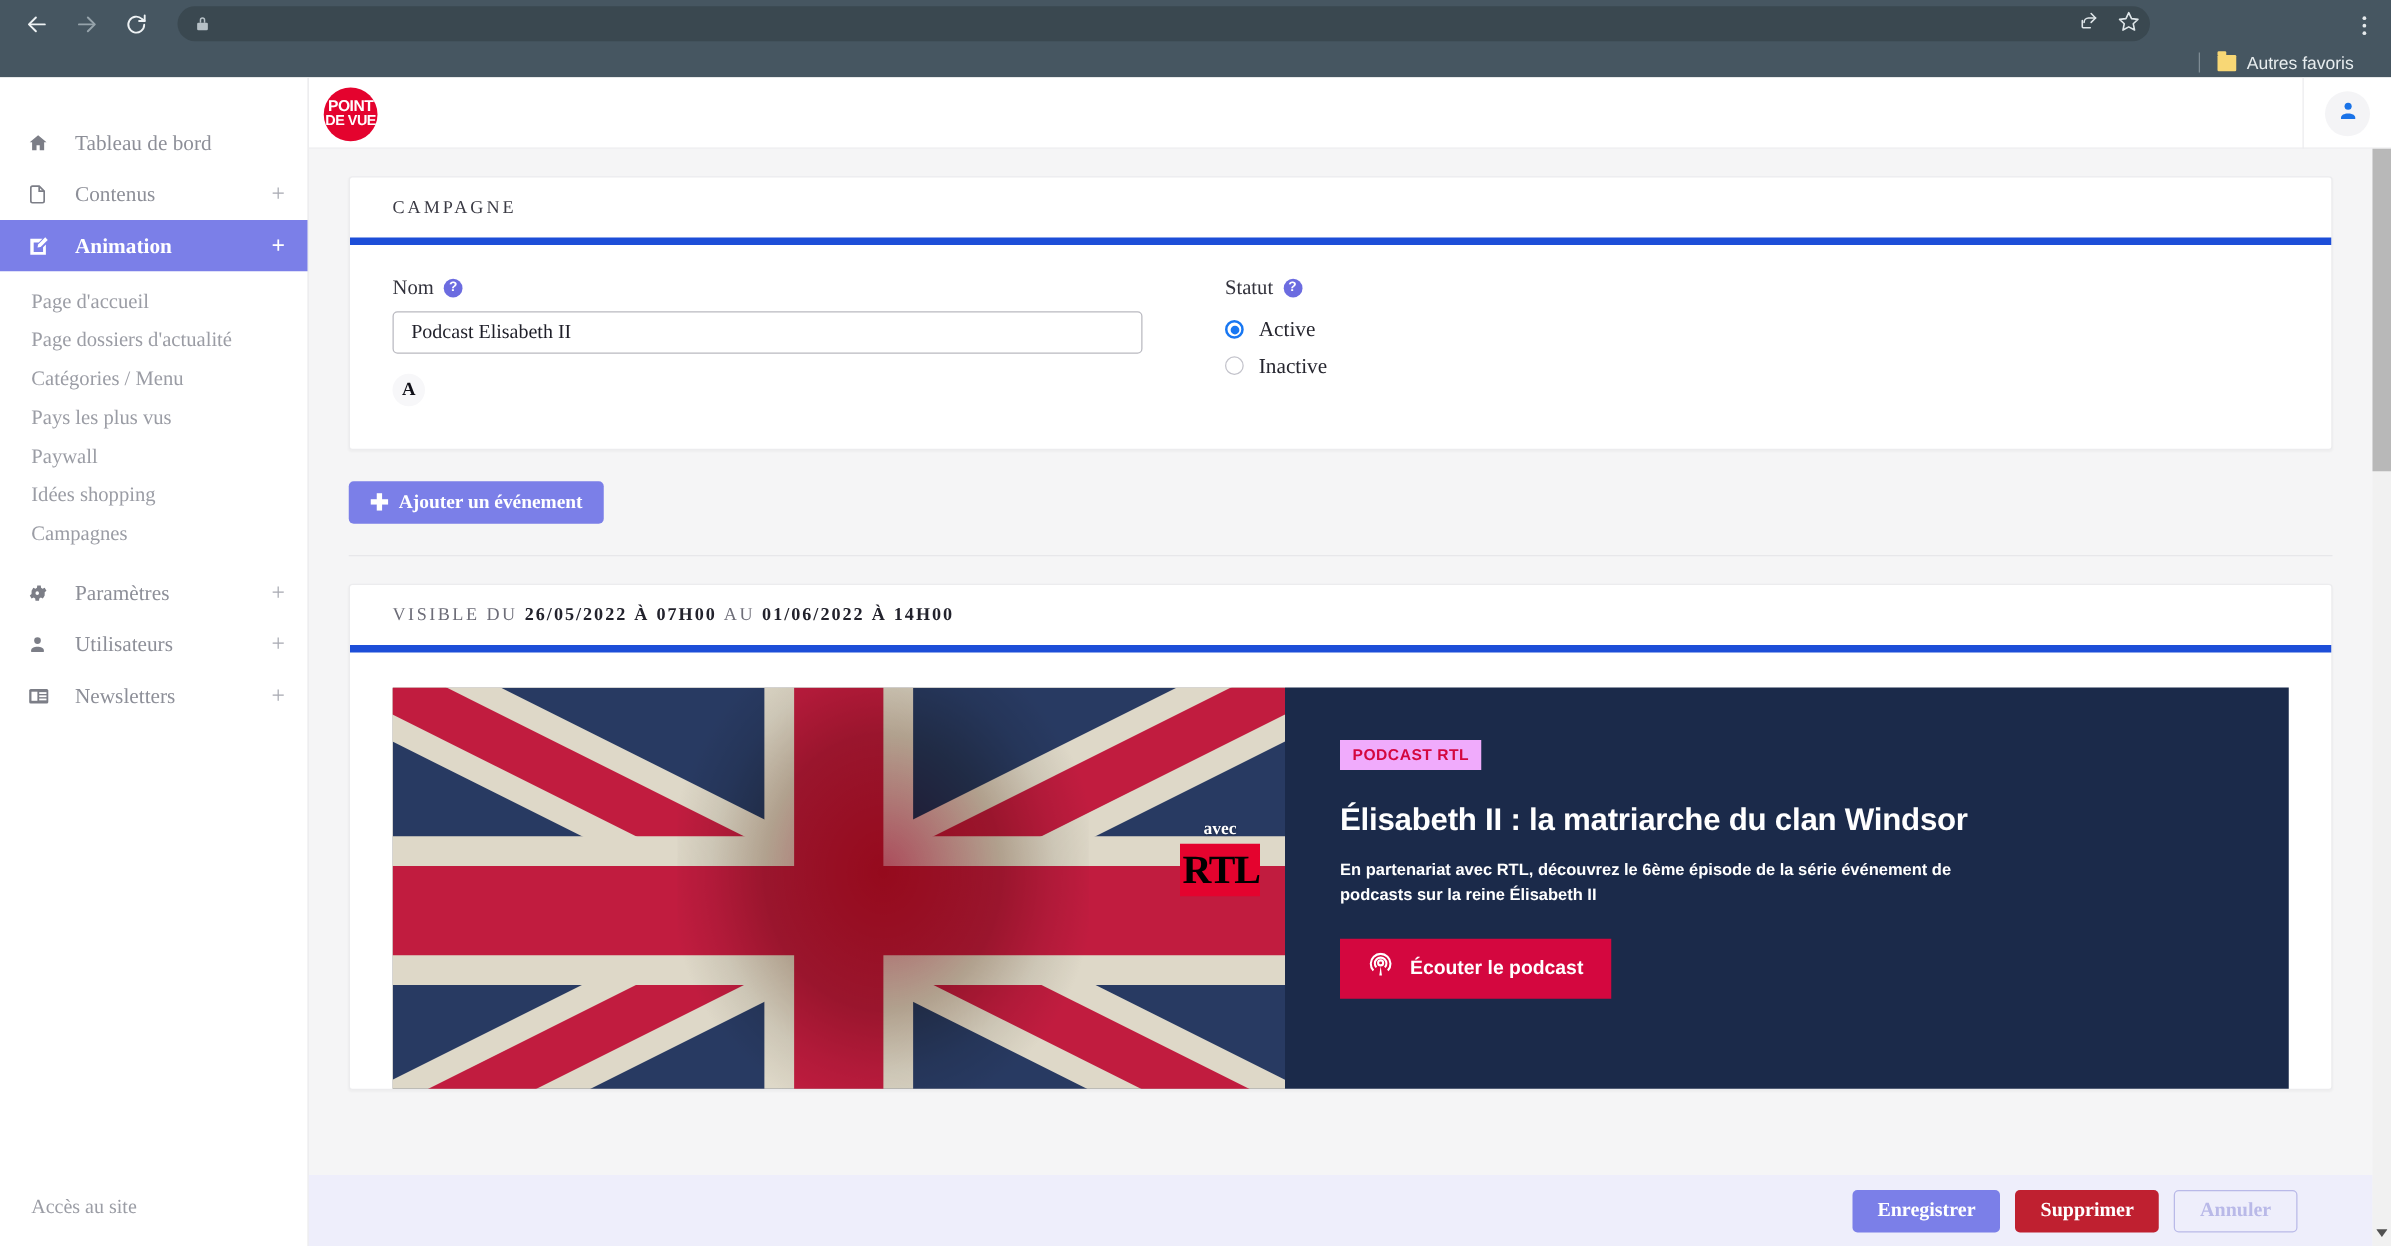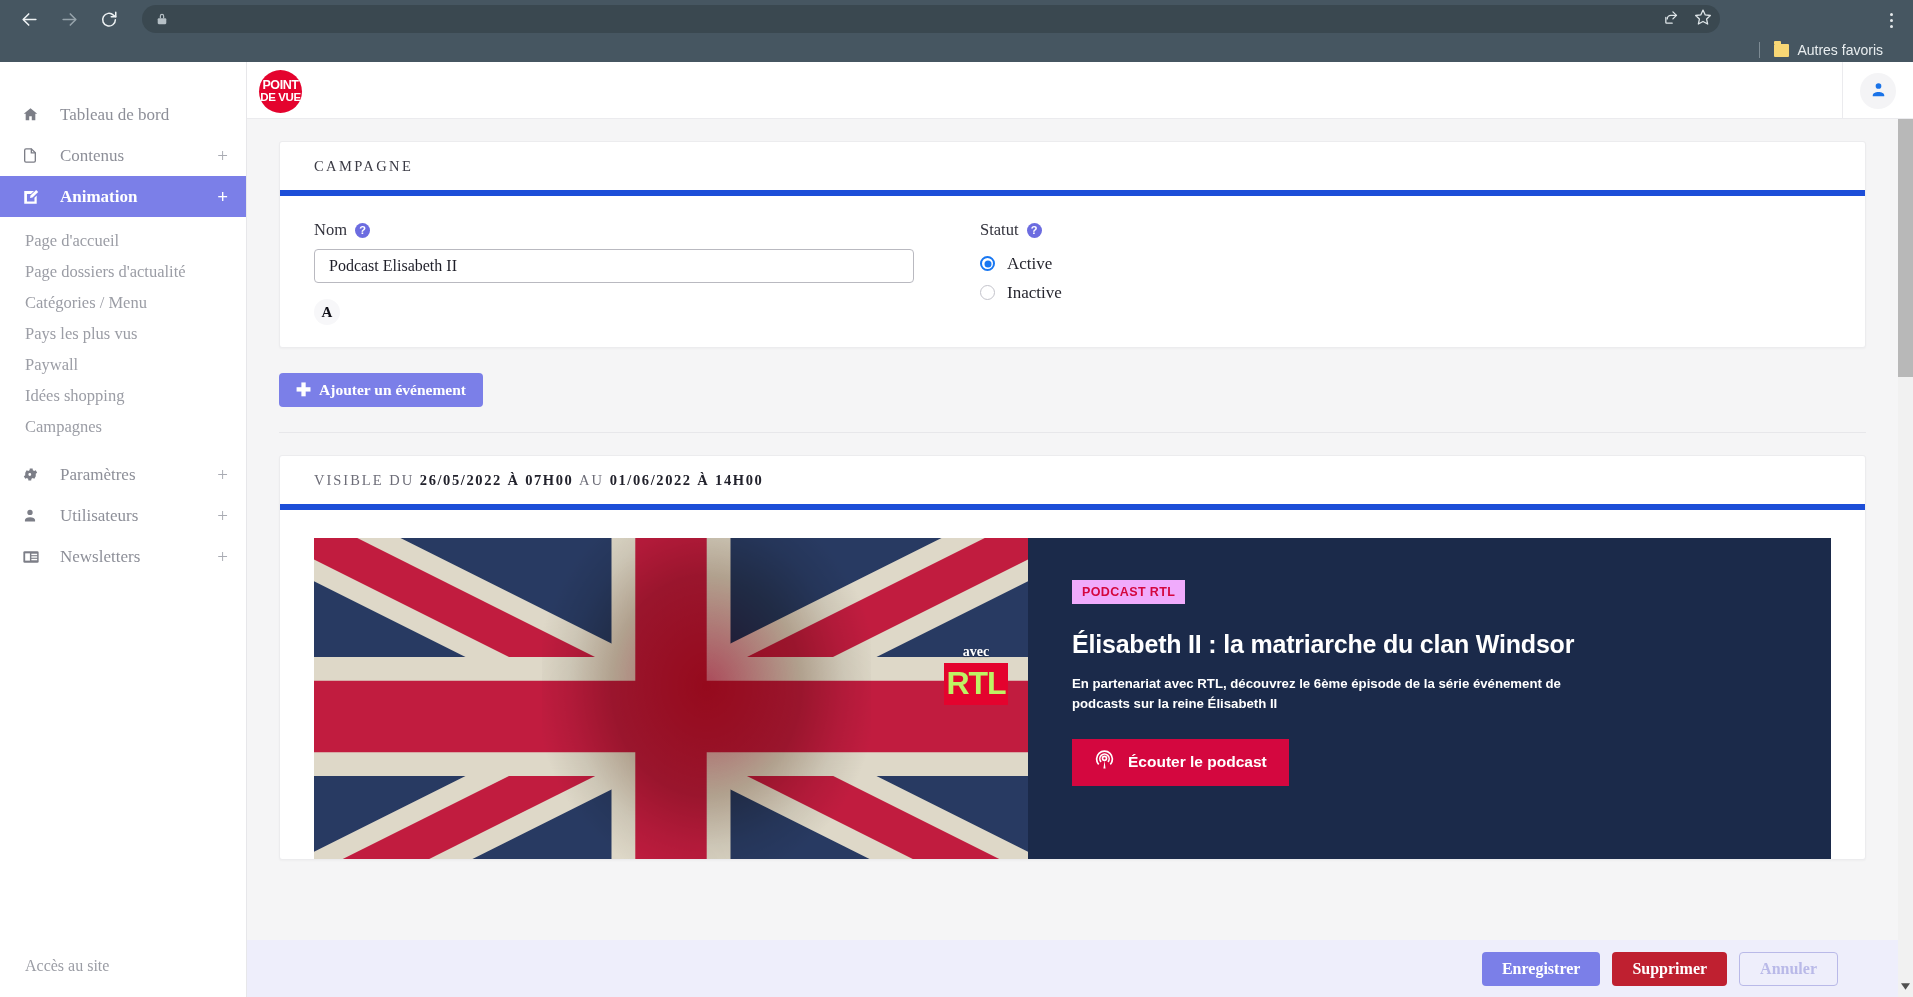--- a/index.html
+++ b/index.html
@@ -179,21 +179,21 @@
     padding: 0 34px;
     border-bottom: 6px solid #1d4ed8;
     letter-spacing: 2.4px;
     font-size: 14.5px;
     color: #3a3a44;
   }
   .card-head.visible-head { letter-spacing: 2px; }
   .vh-strong { font-weight: bold; color:#22222c; letter-spacing:1.6px; }
   .vh-light { color:#6d6d78; }
 
-  .card-body { padding: 24px 34px 22px 34px; }
+  .card-body { padding: 24px 34px 34px 34px; }
 
   .form-row { display:flex; }
   .field-nom { width: 600px; }
   .field-statut { margin-left: 66px; }
 
   .field-label {
     display:flex; align-items:center; gap:8px;
     font-size: 16.5px; color:#33333d; margin-bottom: 9px;
   }
   .help-badge {
@@ -277,22 +277,22 @@
     width: 64px;
     text-align:center;
   }
   .rtl-avec {
     color:#fff; font-size:14px; font-weight:bold;
     font-family:"Liberation Serif",serif;
     text-shadow:0 1px 2px rgba(0,0,0,.35);
     margin-bottom:3px;
   }
   .rtl-box {
-    background:#e4032e; color:#bef264;
-    font-family:Liberation Sans, sans-serif;
+    background:#e4032e; color:#000000;
+    font-family:Liberation Serif, serif;
     font-weight:bold; font-size:32px;
     letter-spacing:-1px;
     padding:4px 2px 6px 2px;
     line-height:1;
   }
   .banner-text {
     flex:1; background:#1b2a4a;
     padding: 42px 44px 0 44px;
     color:#fff;
   }

